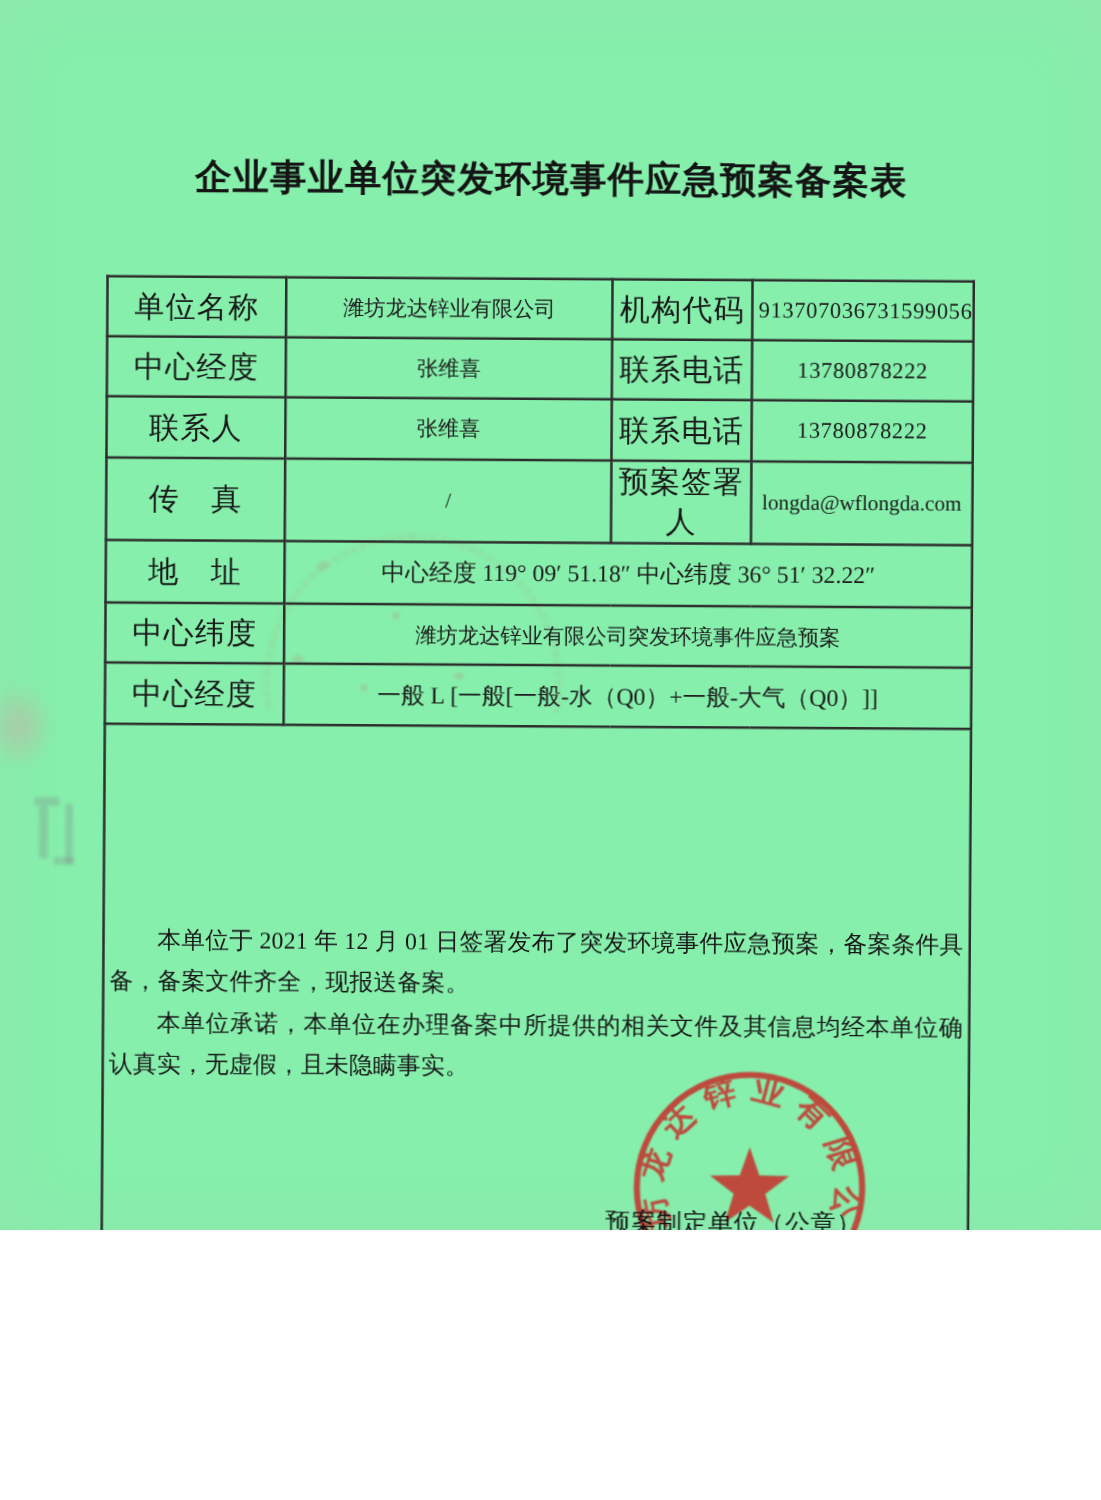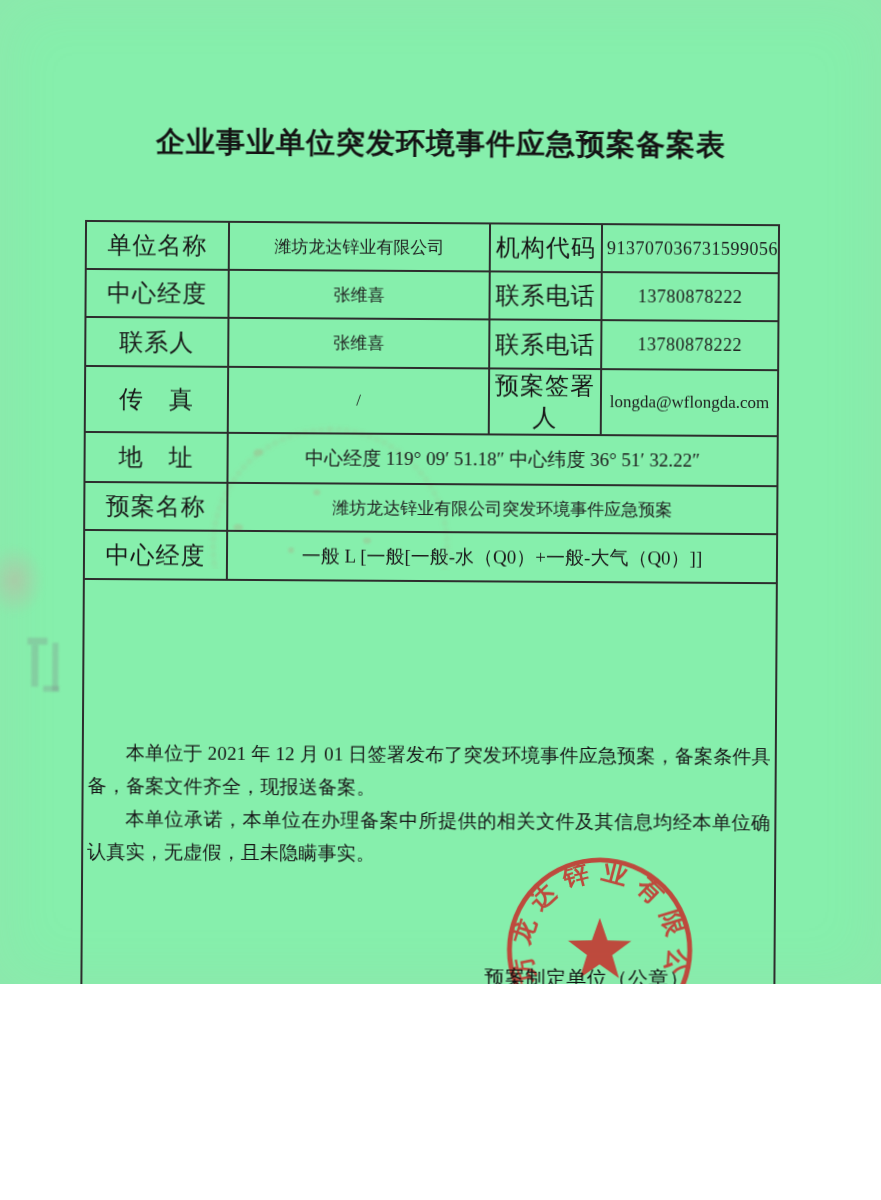--- a/index.html
+++ b/index.html
@@ -101,21 +101,21 @@
           <td class="lbl">传　真</td>
           <td class="val">/</td>
           <td class="lbl">预案签署人</td>
           <td class="val">longda@wflongda.com</td>
         </tr>
         <tr style="height:50px">
           <td class="lbl">地　址</td>
           <td class="val wide" colspan="3">中心经度 119° 09′ 51.18″ 中心纬度 36° 51′ 32.22″</td>
         </tr>
         <tr style="height:48px">
-          <td class="lbl">预案名称</td>
+          <td class="lbl">中心纬度</td>
           <td class="val" colspan="3">潍坊龙达锌业有限公司突发环境事件应急预案</td>
         </tr>
         <tr style="height:49px">
           <td class="lbl">中心经度</td>
           <td class="val wide" colspan="3">一般 L [一般[一般-水（Q0）+一般-大气（Q0）]]</td>
         </tr>
         <tr style="height:446px">
           <td class="bigcell" colspan="4">
             <div class="stmt">
               <p>本单位于 2021 年 12 月 01 日签署发布了突发环境事件应急预案，备案条件具备，备案文件齐全，现报送备案。</p>

